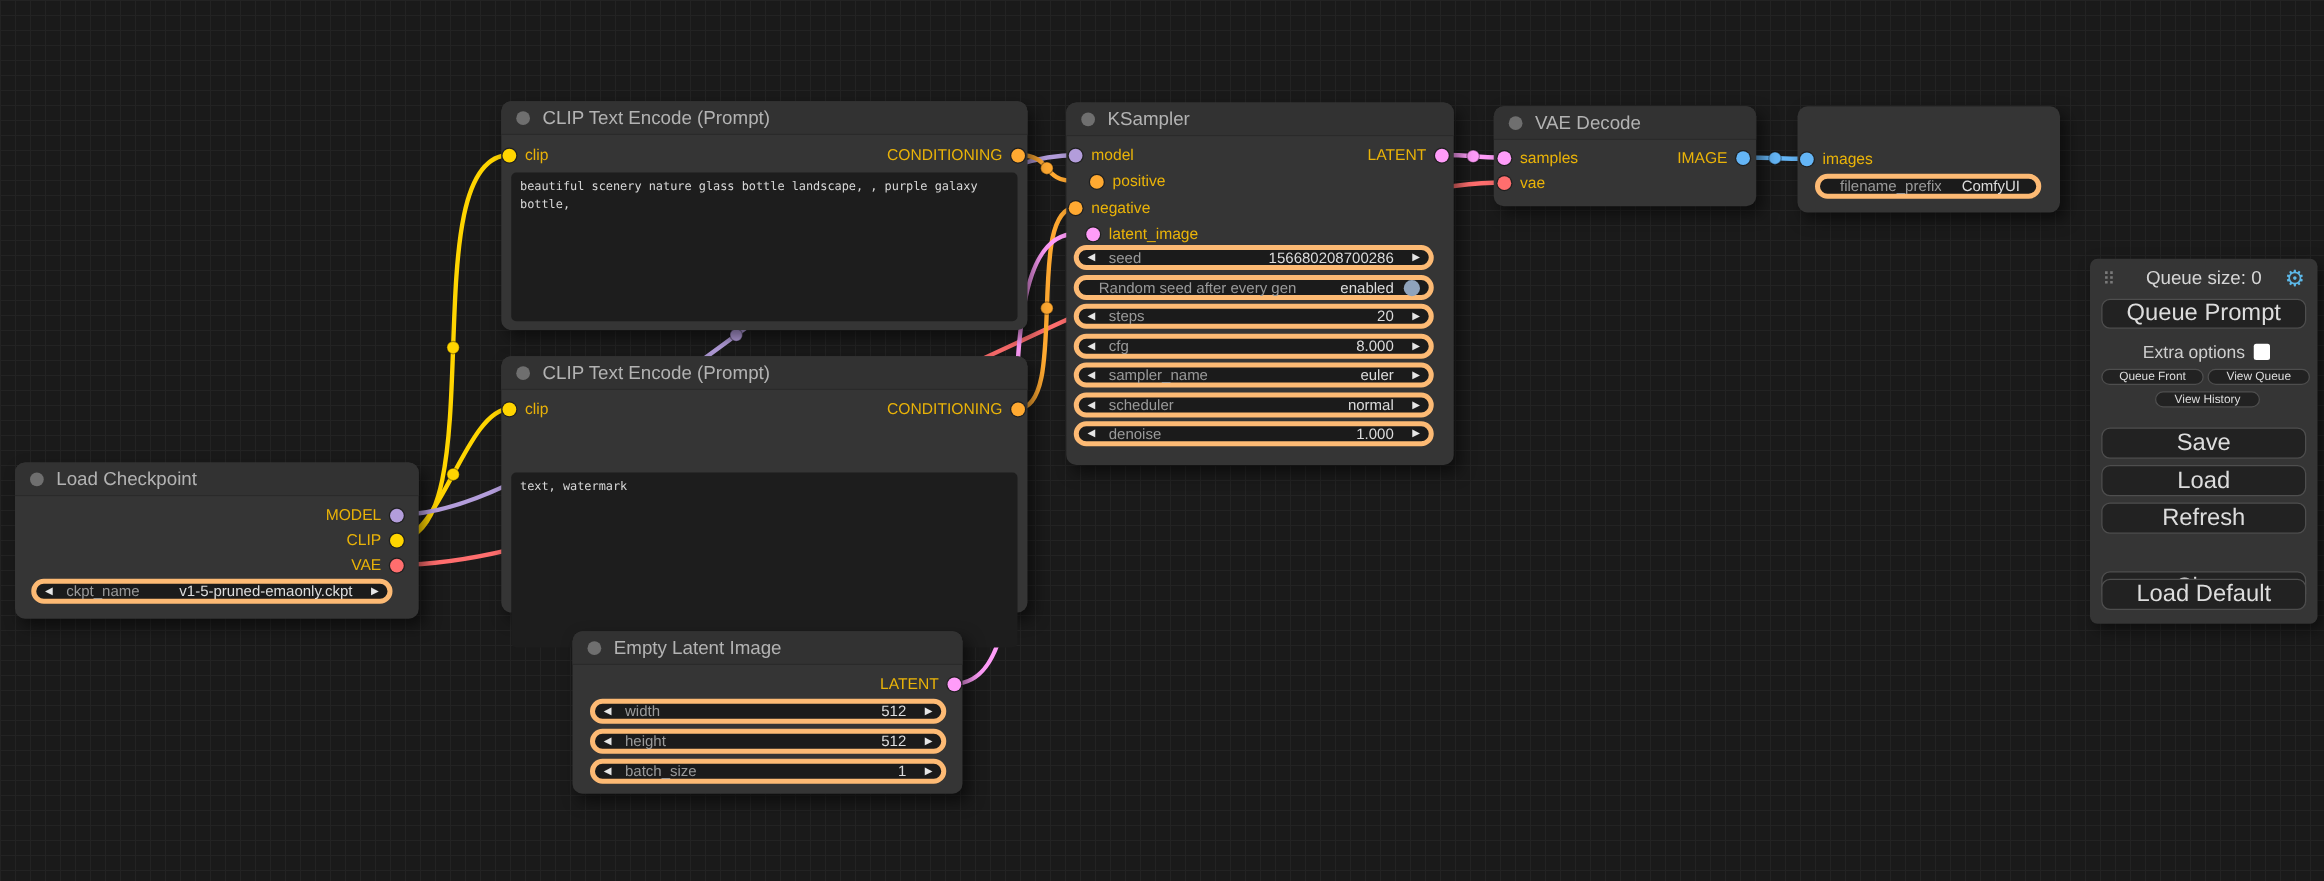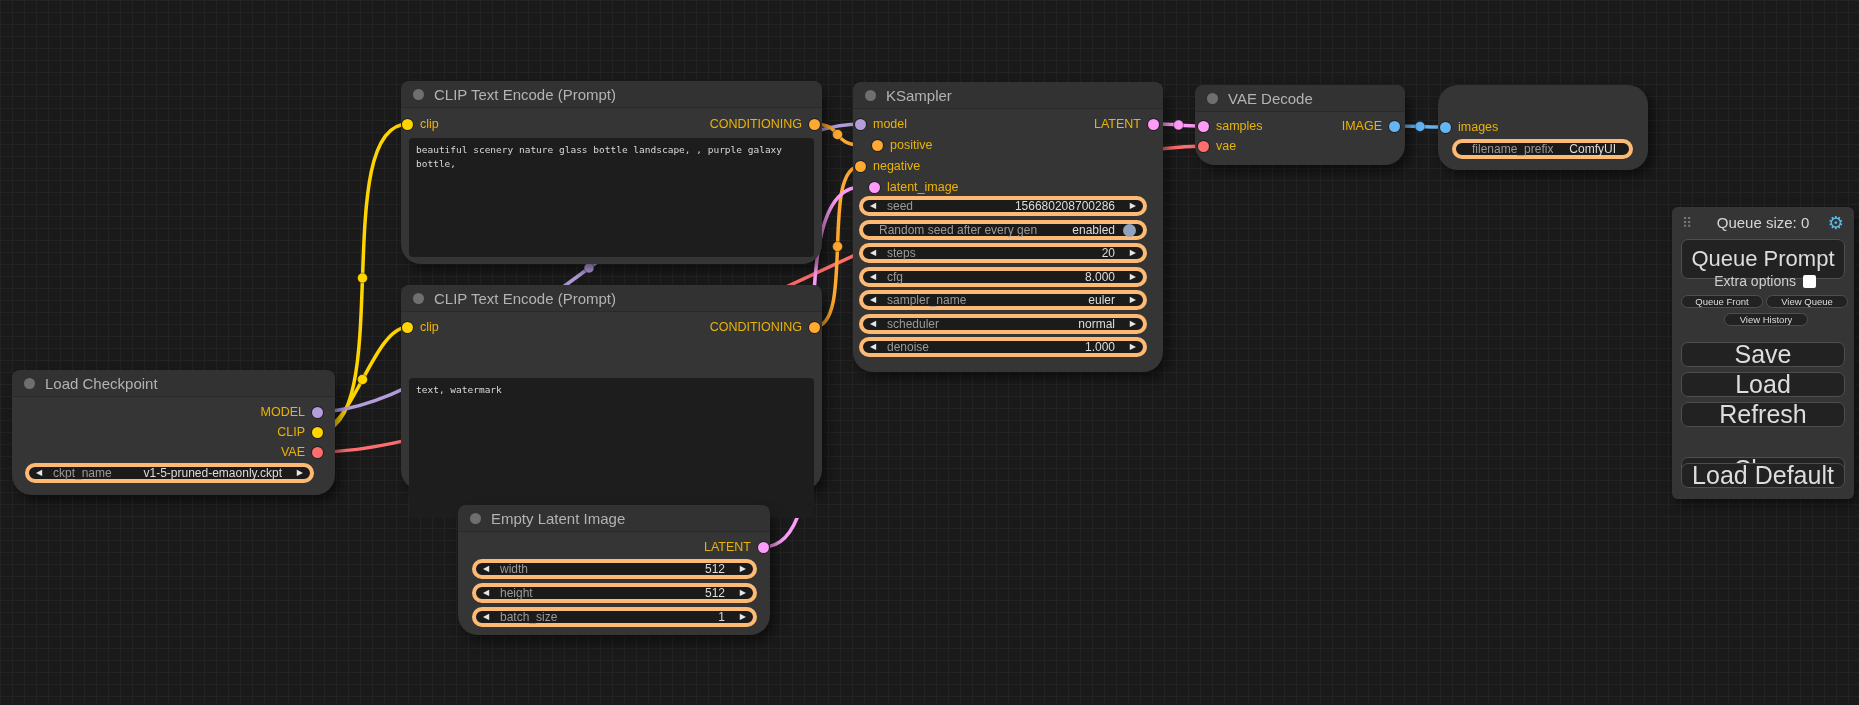--- a/index.html
+++ b/index.html
@@ -9,21 +9,21 @@
     background-image:
       linear-gradient(#232323 1px, transparent 1px),
       linear-gradient(90deg,#232323 1px, transparent 1px);
     background-size:12px 12px;
     font-family:"Liberation Sans",sans-serif;
     -webkit-font-smoothing:antialiased;
   }
   #link-layer{position:absolute;left:0;top:0;z-index:1;}
   #nodes{position:absolute;left:0;top:0;z-index:2;}
   .node{
-    position:absolute;background:#353535;border-radius:20px;
+    position:absolute;background:#353535;border-radius:8px;
     box-shadow:5px 6px 12px rgba(0,0,0,.5);
   }
   .node-title{
     height:26px;background:#323232;border-radius:8px 8px 0 0;
     border-bottom:1px solid #2a2a2a;
     display:flex;align-items:center;color:#b3b3b3;font-size:15px;white-space:nowrap;
   }
   .title-dot{width:11px;height:11px;border-radius:50%;background:#6f6f6f;margin:0 10px 0 12px;flex:none;}
   .port{position:absolute;display:flex;align-items:center;height:14px;font-size:12.5px;color:#eab308;white-space:nowrap;}
   .port-dot{width:11px;height:11px;border-radius:50%;flex:none;box-shadow:0 0 0 1px rgba(0,0,0,.4);}
@@ -49,21 +49,21 @@
   
   #queue-panel{
     position:absolute;z-index:3;background:#353535;border-radius:6px;
     box-shadow:4px 5px 12px rgba(0,0,0,.5);box-sizing:border-box;
   }
   .qbtn{
     position:absolute;box-sizing:border-box;background:#222222;border:1px solid #4e4e4e;
     border-radius:7px;color:#dddddd;display:flex;align-items:center;justify-content:center;
     font-family:"Liberation Sans",sans-serif;cursor:pointer;padding:0;
   }
-  .qbtn.big{left:9px;width:164px;height:25px;font-size:25px;}
+  .qbtn.big{left:9px;width:164px;height:25px;font-size:19px;}
   .qbtn.small{height:13px;font-size:9.5px;border-radius:7px;}
   #queue-row1{position:absolute;left:0;right:0;top:6px;height:20px;}
   #queue-size{position:absolute;left:0;right:0;text-align:center;color:#d6d6d6;font-size:15px;line-height:20px;}
   #drag-handle{position:absolute;left:10px;top:1px;color:#7a7a7a;font-size:14px;line-height:18px;}
   #gear{position:absolute;right:10px;top:0px;font-size:18px;line-height:20px;}
   #extra-row{position:absolute;top:66px;left:0;right:38px;height:16px;display:flex;align-items:center;justify-content:flex-end;color:#cfcfcf;font-size:14px;}
   #extra-checkbox{width:13px;height:13px;background:#ffffff;border-radius:2px;margin-left:7px;flex:none;}
 </style>
 </head>
 <body>
@@ -267,21 +267,21 @@
       </div>
     </div>
   </div>
 
 <div id="queue-panel" style="left: 1672px; top: 207px; width: 182px; height: 292px;">
   <div id="queue-row1">
     <span id="drag-handle">⠿</span>
     <span id="queue-size">Queue size: 0</span>
     <span id="gear" style="color: rgb(92, 184, 232);">⚙</span>
   </div>
-  <button class="qbtn" style="left:9px;top:32px;width:164px;height:40px;font-size:22px;text-align:center;">Queue Prompt</button>
+  <button class="qbtn" style="left:9px;top:32px;width:164px;height:24px;font-size:19px;text-align:center;">Queue Prompt</button>
   <div id="extra-row">
     <span>Extra options</span>
     <span id="extra-checkbox"></span>
   </div>
   <button class="qbtn small" style="left:9px;top:88px;width:82px;">Queue Front</button>
   <button class="qbtn small" style="left:94px;top:88px;width:82px;">View Queue</button>
   <button class="qbtn small" style="left:52px;top:106px;width:84px;">View History</button>
   <button class="qbtn big" style="top:135px;">Save</button>
   <button class="qbtn big" style="top:165px;">Load</button>
   <button class="qbtn big" style="top:195px;">Refresh</button>

